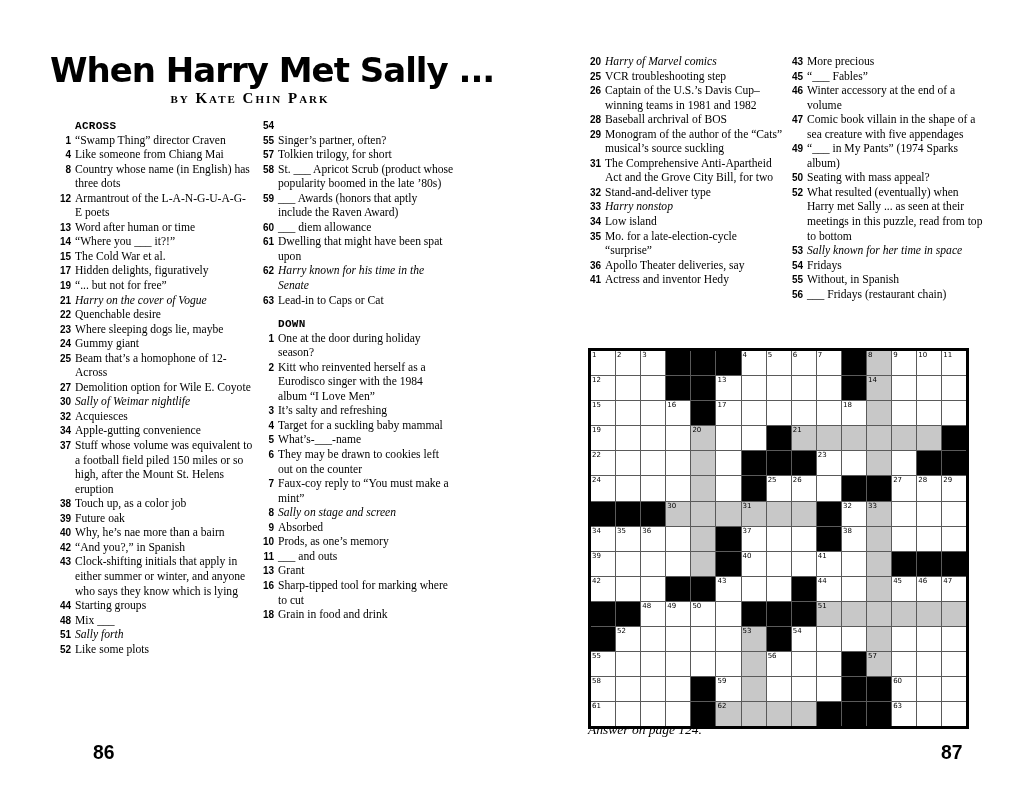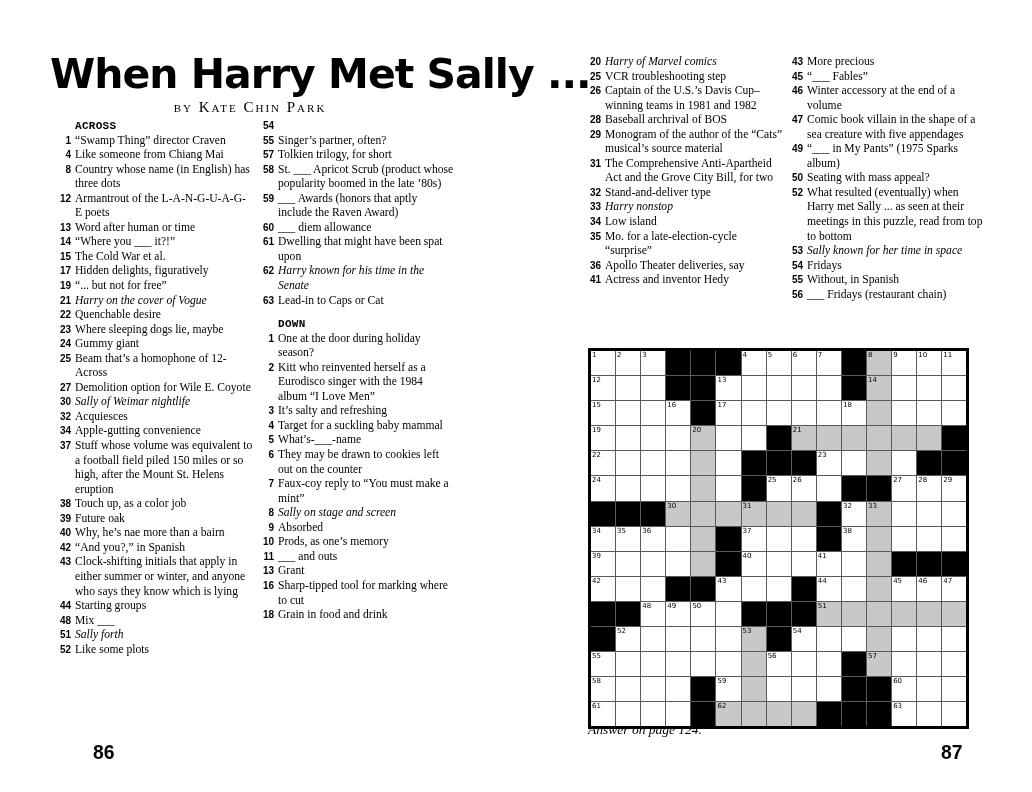--- a/index.html
+++ b/index.html
@@ -3,25 +3,25 @@
 <meta charset="utf-8">
 <style>
   html,body { margin:0; padding:0; background:#e8e8e8; }
   .spread {
     position:relative; width:1032px; height:792px; background:#ffffff;
     font-family:"Liberation Serif", serif; color:#000; overflow:hidden;
   }
   .title {
     position:absolute; left:50px; top:50px; width:400px; text-align:left;
     font-family:"DejaVu Sans", sans-serif; font-weight:bold;
-    font-size:41px; letter-spacing:-1px; white-space:nowrap;
+    font-size:34px; letter-spacing:-1px; white-space:nowrap;
   }
   .byline {
-    position:absolute; left:50px; top:99px; width:400px; text-align:center;
-    font-variant:small-caps; font-size:15px; letter-spacing:2px;
+    position:absolute; left:50px; top:90px; width:400px; text-align:center;
+    font-variant:small-caps; font-size:15px; letter-spacing:2px;font-weight:bold;
   }
   .clue-col { position:absolute; font-size:11.6px; line-height:14.55px; }
   .col-l1 { left:55px;  top:119px; width:198px; }
   .col-l2 { left:258px; top:119px; width:196px; }
   .col-r1 { left:585px; top:55px;  width:198px; }
   .col-r2 { left:787px; top:55px;  width:196px; }
   .clue-header {
     font-family:Liberation Mono, monospace; font-weight:bold;
     font-size:11px; letter-spacing:0.3px; margin-left:20px;
   }
@@ -287,21 +287,21 @@
       <div class="clue">
         <span class="cnum">26</span>
         <span class="ctext">Captain of the U.S.’s Davis Cup–winning teams in 1981 and 1982</span>
       </div>
       <div class="clue">
         <span class="cnum">28</span>
         <span class="ctext">Baseball archrival of BOS</span>
       </div>
       <div class="clue">
         <span class="cnum">29</span>
-        <span class="ctext">Monogram of the author of the “Cats” musical’s source material</span>
+        <span class="ctext">Monogram of the author of the “Cats” musical’s source suckling</span>
       </div>
       <div class="clue">
         <span class="cnum">31</span>
         <span class="ctext">The Comprehensive Anti-Apartheid Act and the Grove City Bill, for two</span>
       </div>
       <div class="clue">
         <span class="cnum">32</span>
         <span class="ctext">Stand-and-deliver type</span>
       </div>
       <div class="clue">
@@ -337,21 +337,21 @@
       <div class="clue">
         <span class="cnum">46</span>
         <span class="ctext">Winter accessory at the end of a volume</span>
       </div>
       <div class="clue">
         <span class="cnum">47</span>
         <span class="ctext">Comic book villain in the shape of a sea creature with five appendages</span>
       </div>
       <div class="clue">
         <span class="cnum">49</span>
-        <span class="ctext">“___ in My Pants” (1975 Sparks album)</span>
+        <span class="ctext">“___ in My Pants” (1974 Sparks album)</span>
       </div>
       <div class="clue">
         <span class="cnum">50</span>
         <span class="ctext">Seating with mass appeal?</span>
       </div>
       <div class="clue">
         <span class="cnum">52</span>
         <span class="ctext">What resulted (eventually) when Harry met Sally ... as seen at their meetings in this puzzle, read from top to bottom</span>
       </div>
       <div class="clue">

